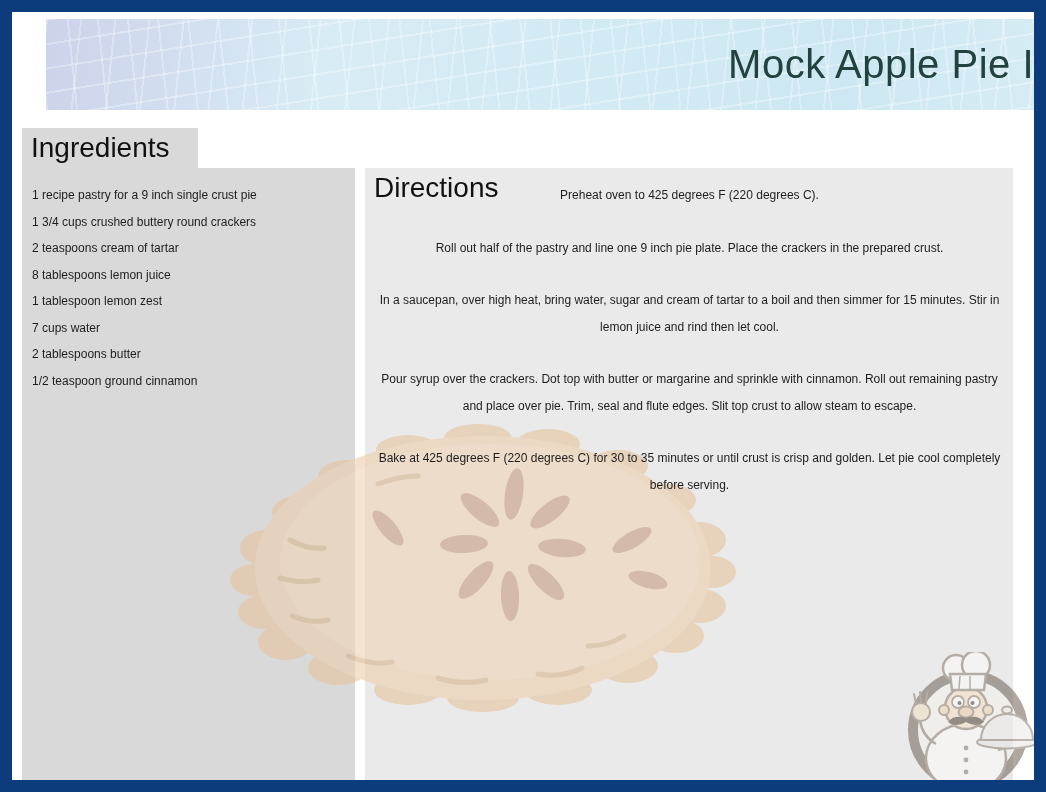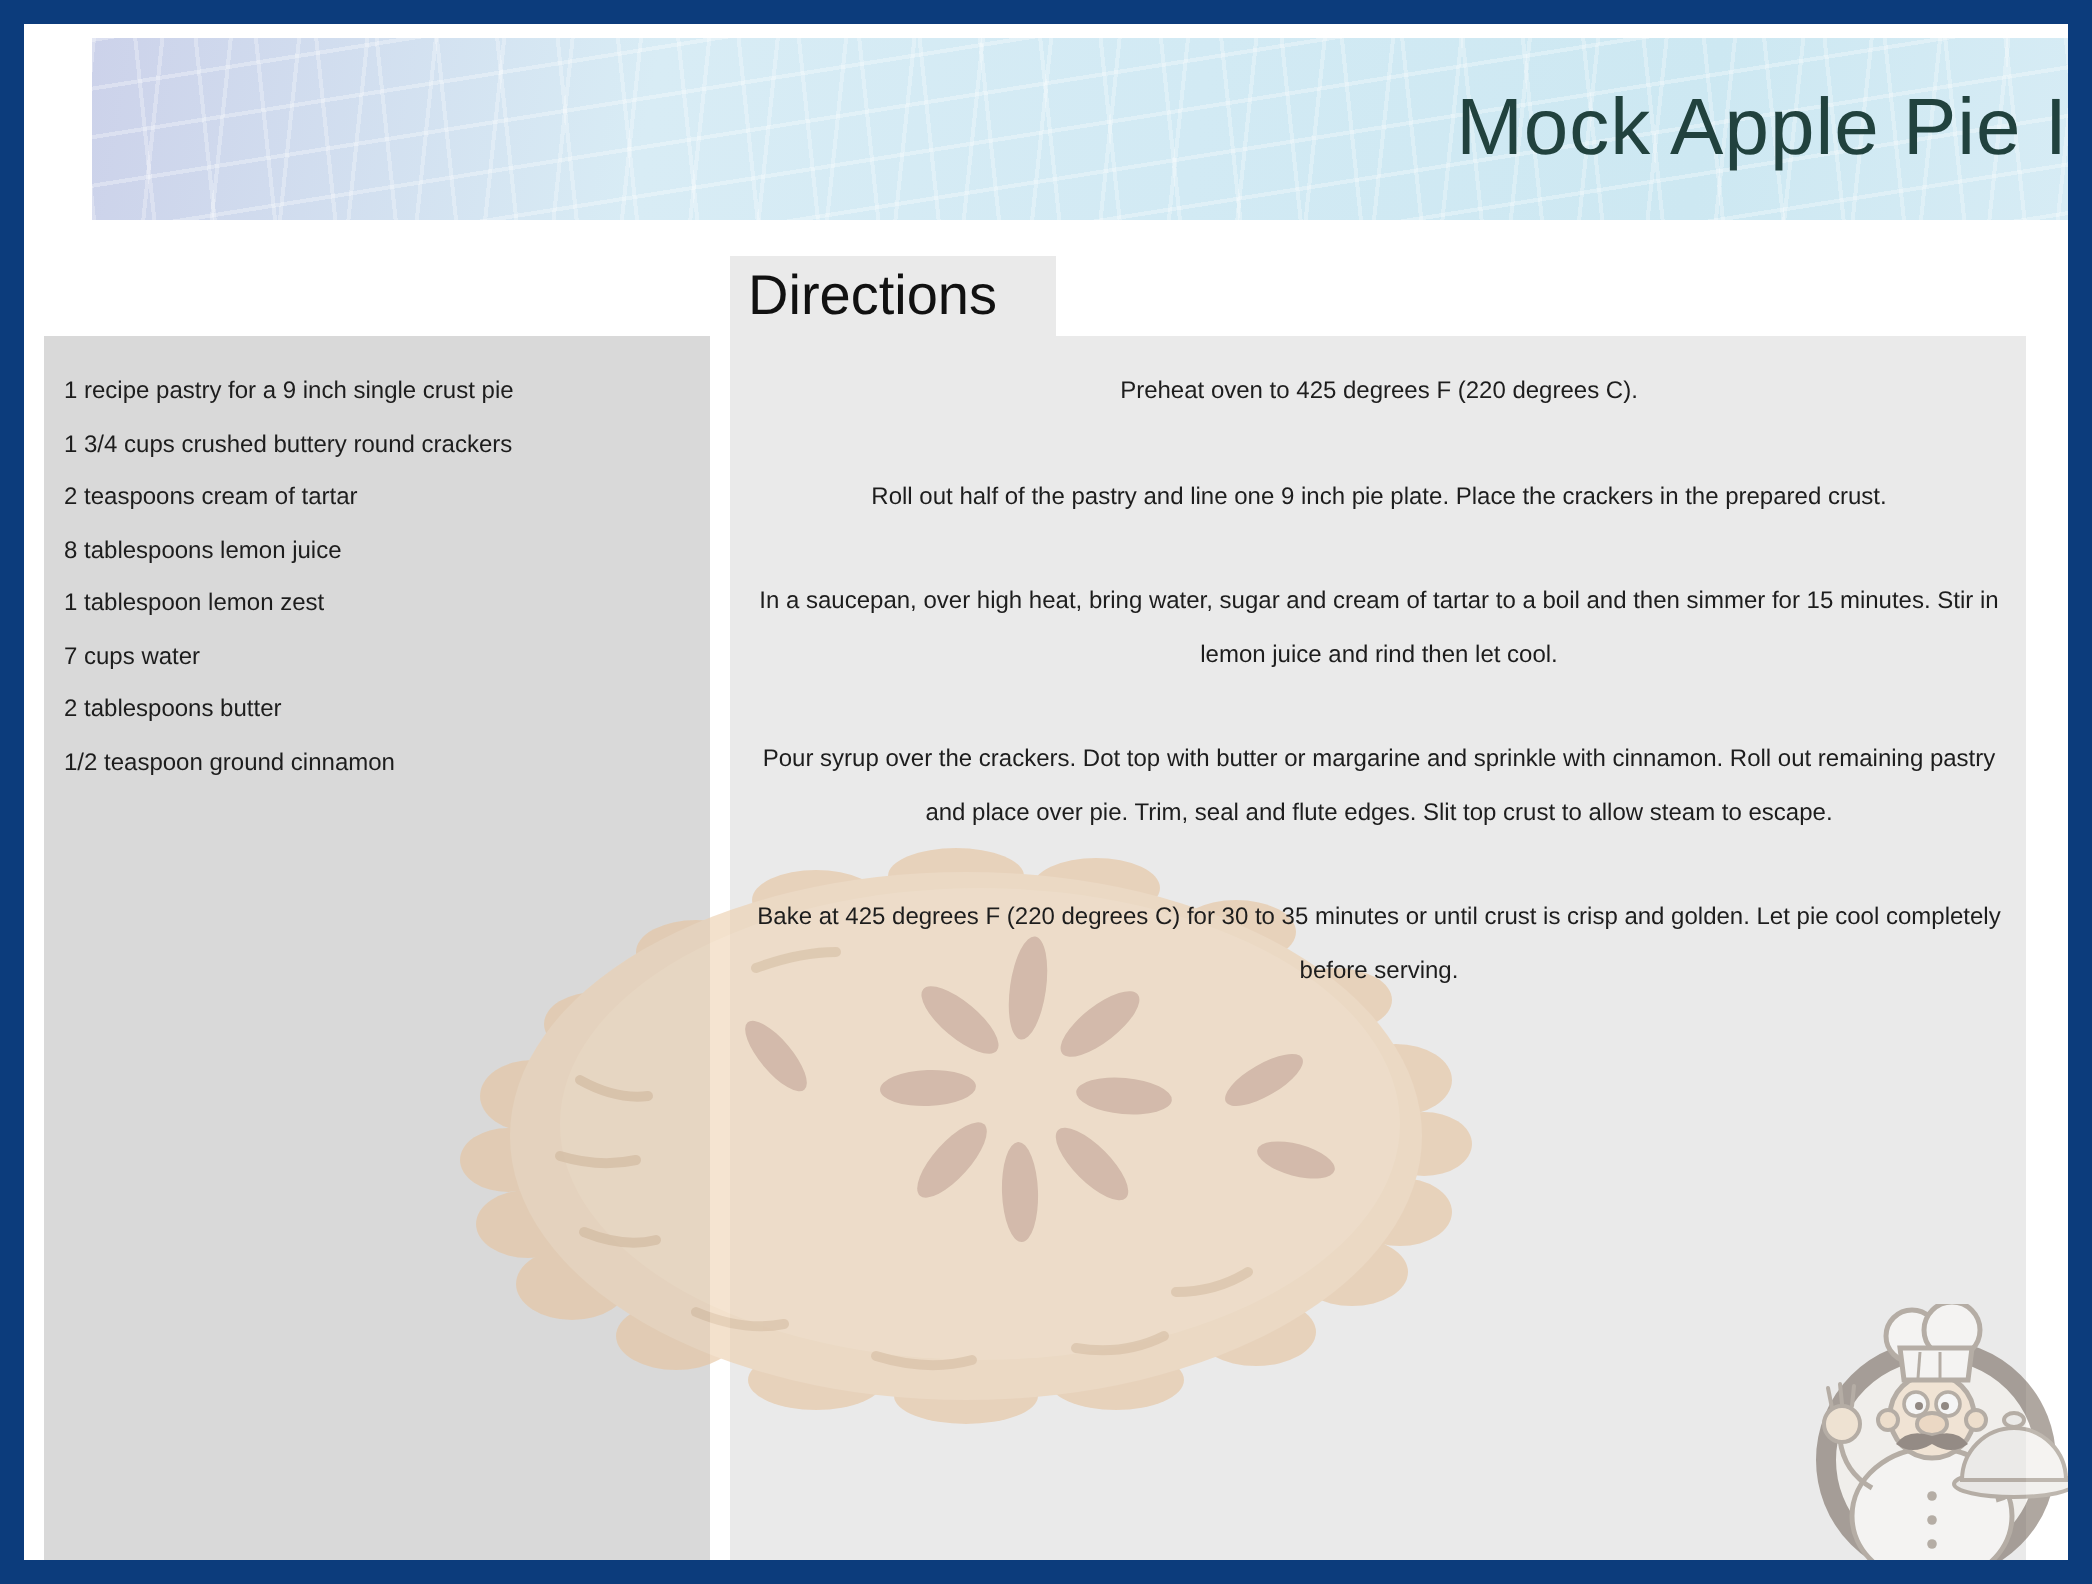--- a/index.html
+++ b/index.html
@@ -42,21 +42,21 @@
   .panel-ingredients{left:10px;width:333px;}
   .panel-directions{left:353px;width:648px;}
   .panel-tab{
     height:40px;
     display:flex;align-items:center;
     font-size:28px;color:#111;
     padding-left:9px;
     position:relative;z-index:3;
   }
   .panel-ingredients .panel-tab{width:176px;background:var(--left-panel);}
-  .panel-directions .panel-tab{width:163px;background:var(--right-panel);}
+  .panel-directions .panel-tab{width:163px;background:var(--right-panel);margin-top:40px;}
   .panel-body{
     position:absolute;left:0;right:0;top:40px;bottom:0;
     padding:14px 9px 10px 10px;
   }
   .panel-ingredients .panel-body{background:var(--left-panel);}
   .panel-directions .panel-body{background:var(--right-panel);}
   .panel-text{
     position:relative;z-index:3;
     font-size:12px;line-height:26.5px;color:var(--text-color);
   }
@@ -75,20 +75,21 @@
 </head>
 <body>
 
 <div class="page">
 
   <div class="header-banner">
     <div class="page-title">Mock Apple Pie I</div>
   </div>
 
   <div class="panel panel-ingredients">
+    <div class="panel-tab">Ingredients</div>
     <div class="panel-body">
       <div class="panel-text ingredients-list">
           <div class="ingredient-line">1 recipe pastry for a 9 inch single crust pie</div>
           <div class="ingredient-line">1 3/4 cups crushed buttery round crackers</div>
           <div class="ingredient-line">2 teaspoons cream of tartar</div>
           <div class="ingredient-line">8 tablespoons lemon juice</div>
           <div class="ingredient-line">1 tablespoon lemon zest</div>
           <div class="ingredient-line">7 cups water</div>
           <div class="ingredient-line">2 tablespoons butter</div>
           <div class="ingredient-line">1/2 teaspoon ground cinnamon</div>

